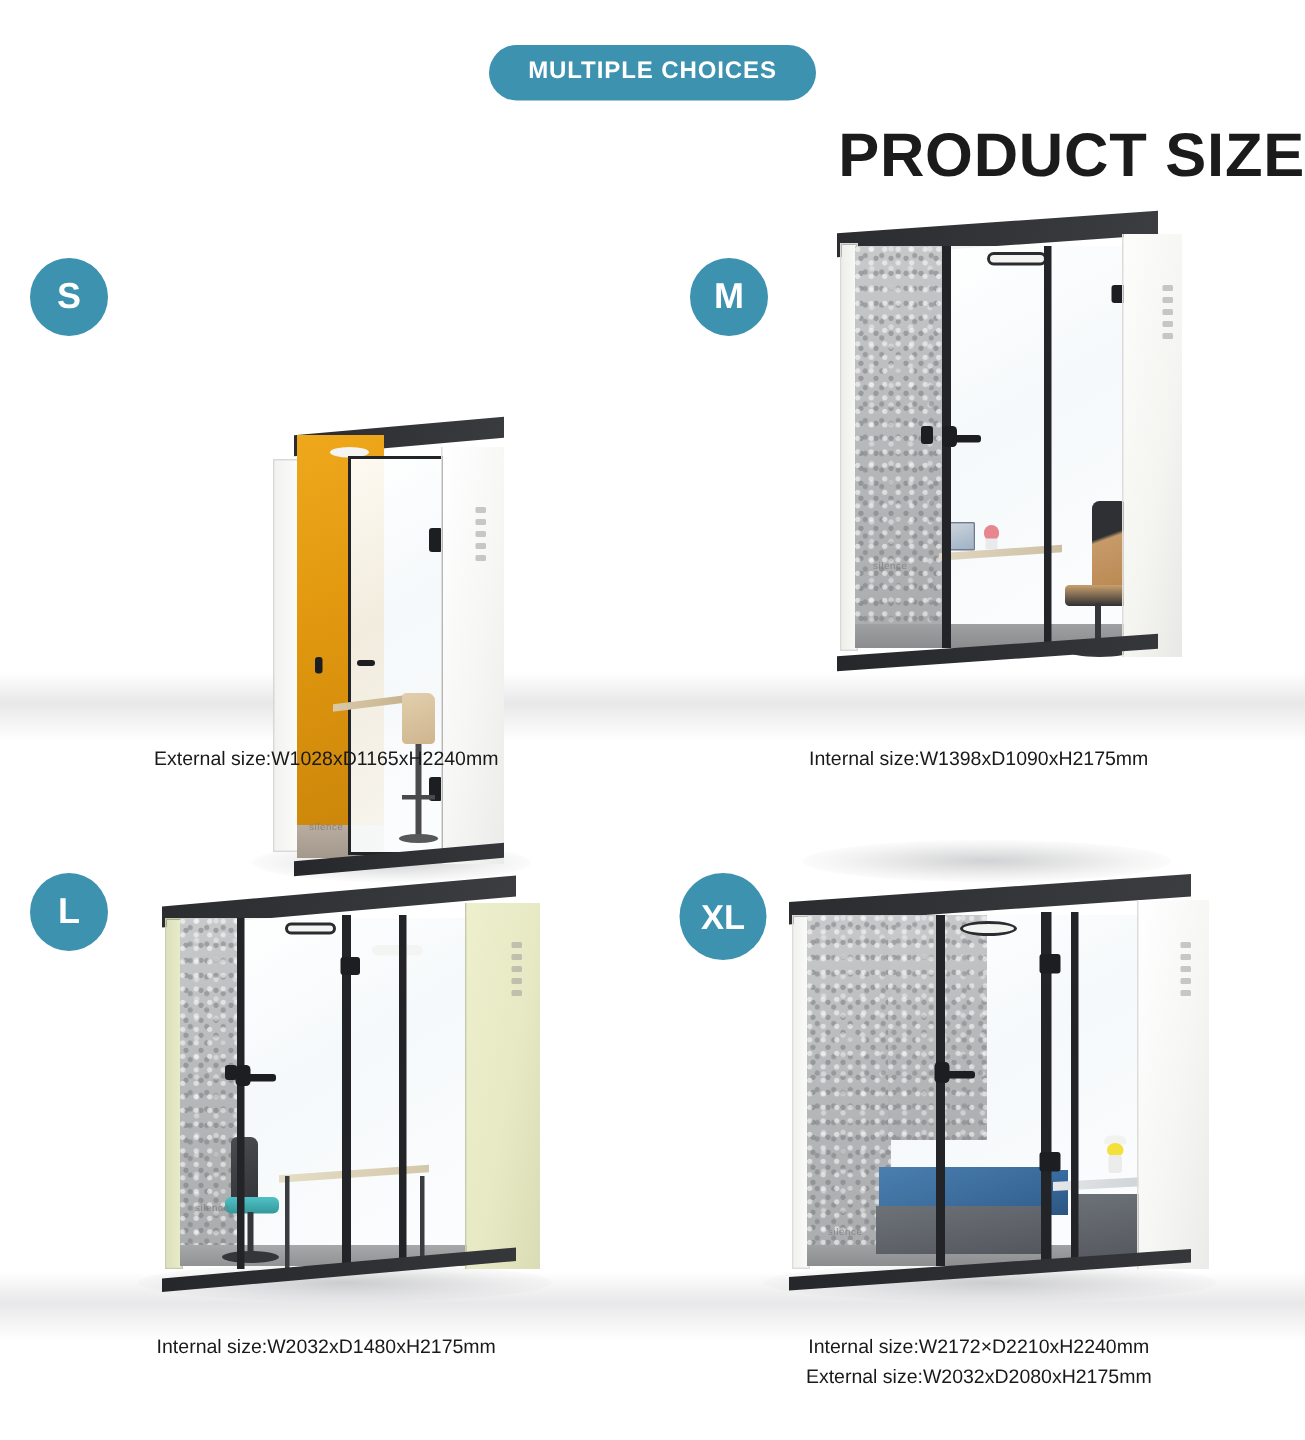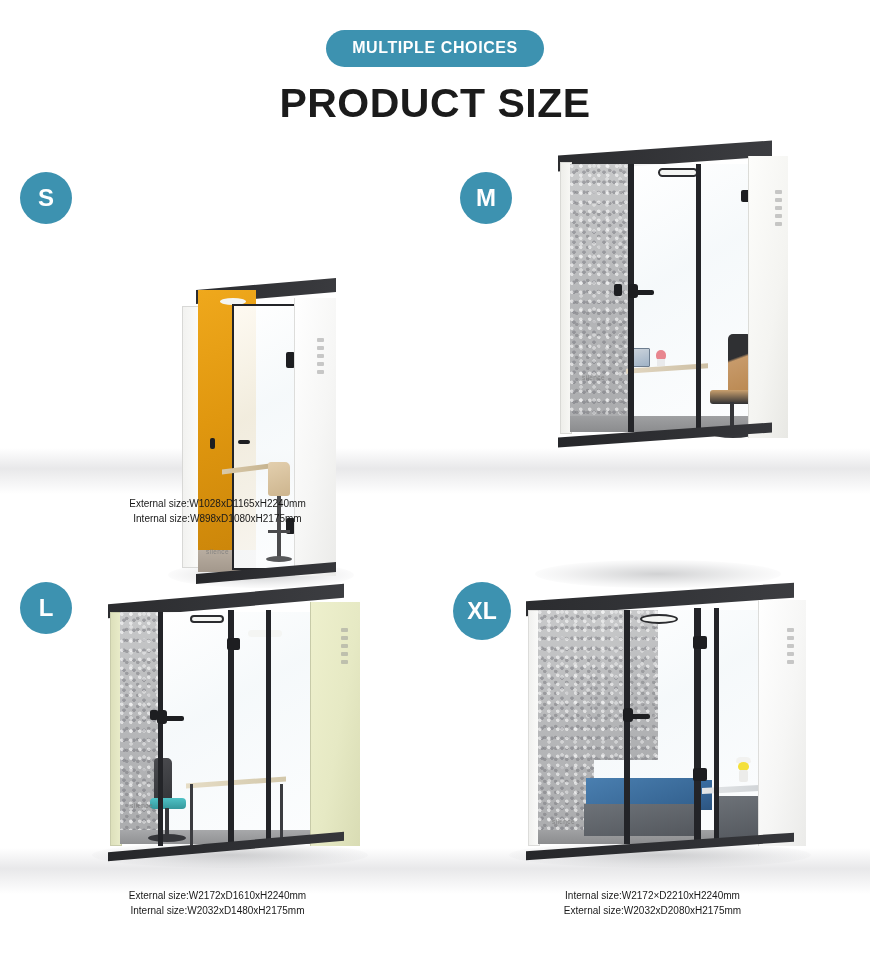--- a/index.html
+++ b/index.html
@@ -14,21 +14,21 @@
   
   .header { position: absolute; left: 0; top: 0; width: 870px; height: 130px; text-align: center; }
   .pill {
     display: inline-block; margin-top: 30px;
     padding: 9px 26px 10px 26px; border-radius: 20px;
     background: #3d92b0; color: #fff;
     font-size: 16px; font-weight: bold; letter-spacing: 0.6px;
   }
   .main-title {
     margin-top: 13px; font-size: 41px; font-weight: bold;
-    color: #1b1b1b; letter-spacing: 0.5px;
+    color: #1b1b1b; letter-spacing: 0.5px; text-align: right;
   }
 
   
   .cell { position: absolute; }
   .cell-s  { left: 0;   top: 130px; width: 435px; height: 420px; }
   .cell-m  { left: 435px; top: 130px; width: 435px; height: 420px; }
   .cell-l  { left: 0;   top: 550px; width: 435px; height: 410px; }
   .cell-xl { left: 435px; top: 550px; width: 435px; height: 410px; }
 
   .badge {
@@ -39,21 +39,21 @@
   }
   .badge-round { width: 52px; height: 52px; font-size: 24px; }
   .badge-s  { left: 20px;  top: 42px; }
   .badge-m  { left: 25px;  top: 42px; }
   .badge-l  { left: 20px;  top: 32px; }
   .badge-xl { left: 18px;  top: 32px; width: 58px; height: 58px; font-size: 23px; }
 
   .specs {
     position: absolute; left: 0; width: 435px;
     text-align: center; color: #191919;
-    font-size: 10px; line-height: 1.5;
+    font-size: 13px; line-height: 1.5;
   }
   .specs-top { top: 366px; }
   .specs-bot { top: 338px; }
 
   
   .floor {
     position: absolute; left: 0; width: 870px; height: 46px;
     background: linear-gradient(to bottom, rgba(255,255,255,0) 0%, rgba(228,228,230,0.85) 45%, rgba(255,255,255,0) 100%);
   }
   .floor-1 { top: 448px; }
@@ -251,21 +251,20 @@
             <i></i>
             <i></i>
             <i></i>
         </div>
       </div>
       <div class="s-base"></div>
     </div>
 
     <div class="specs specs-top">
       <div>External size:W1028xD1165xH2240mm</div>
-      <div>Internal size:W898xD1080xH2175mm</div>
     </div>
   </div>
 
   <div class="cell cell-m">
     <div class="badge badge-round badge-m">M</div>
 
     <div class="shadow-blob" style="left:534px; top:430px; width:246px; height:28px; left:100px;"></div>
 
     <div class="booth m-wrap" style="left:113px; top:12px;">
       <div class="m-top-cap"></div>
@@ -298,20 +297,21 @@
             <i></i>
             <i></i>
             <i></i>
             <i></i>
         </div>
       </div>
       <div class="m-base"></div>
     </div>
 
     <div class="specs specs-top">
+      <div>Internal size:W1398xD1090xH2175mm</div>
     </div>
   </div>
 
   <div class="cell cell-l">
     <div class="badge badge-round badge-l">L</div>
 
     <div class="shadow-blob" style="left:92px; top:292px; width:276px; height:26px;"></div>
 
     <div class="booth l-wrap" style="left:100px; top:40px;">
       <div class="l-top-cap"></div>
@@ -344,21 +344,20 @@
             <i></i>
             <i></i>
             <i></i>
             <i></i>
         </div>
       </div>
       <div class="l-base"></div>
     </div>
 
     <div class="specs specs-bot">
-      <div>External size:W2172xD1610xH2240mm</div>
       <div>Internal size:W2032xD1480xH2175mm</div>
     </div>
   </div>
 
   <div class="cell cell-xl">
     <div class="badge badge-round badge-xl">XL</div>
 
     <div class="shadow-blob" style="left:74px; top:292px; width:302px; height:26px;"></div>
 
     <div class="booth xl-wrap" style="left:83px; top:38px;">

